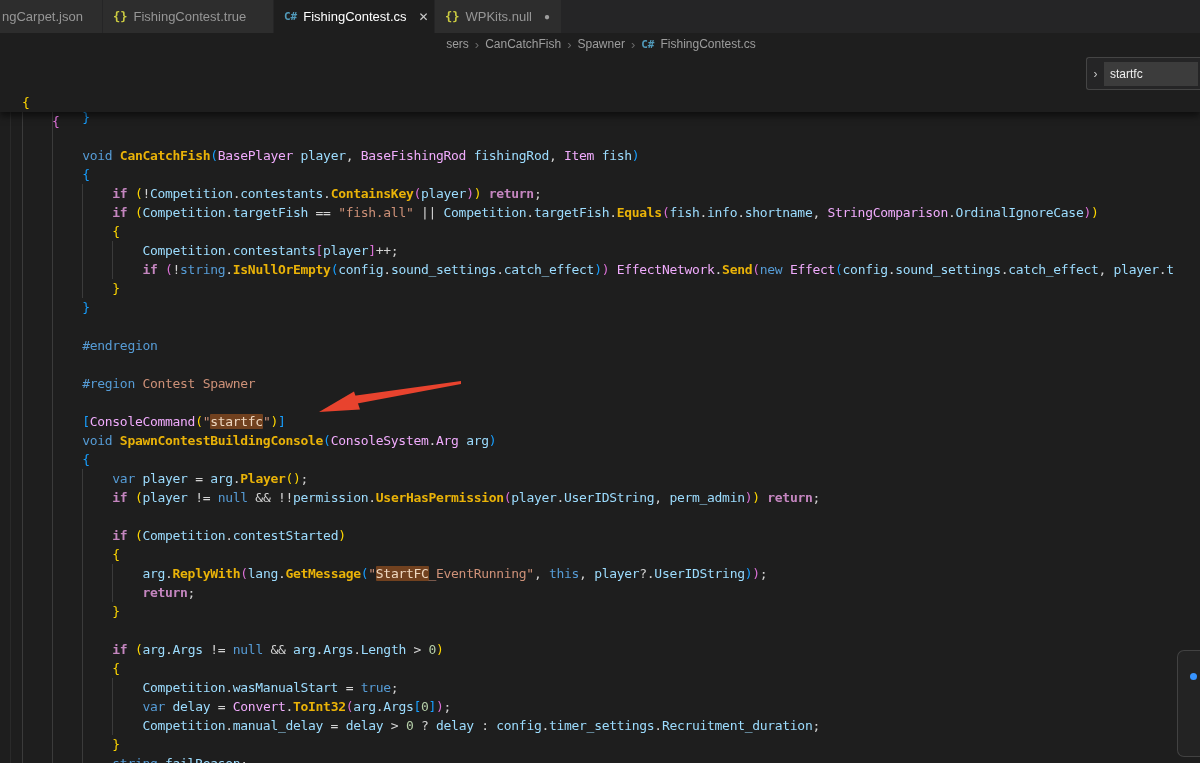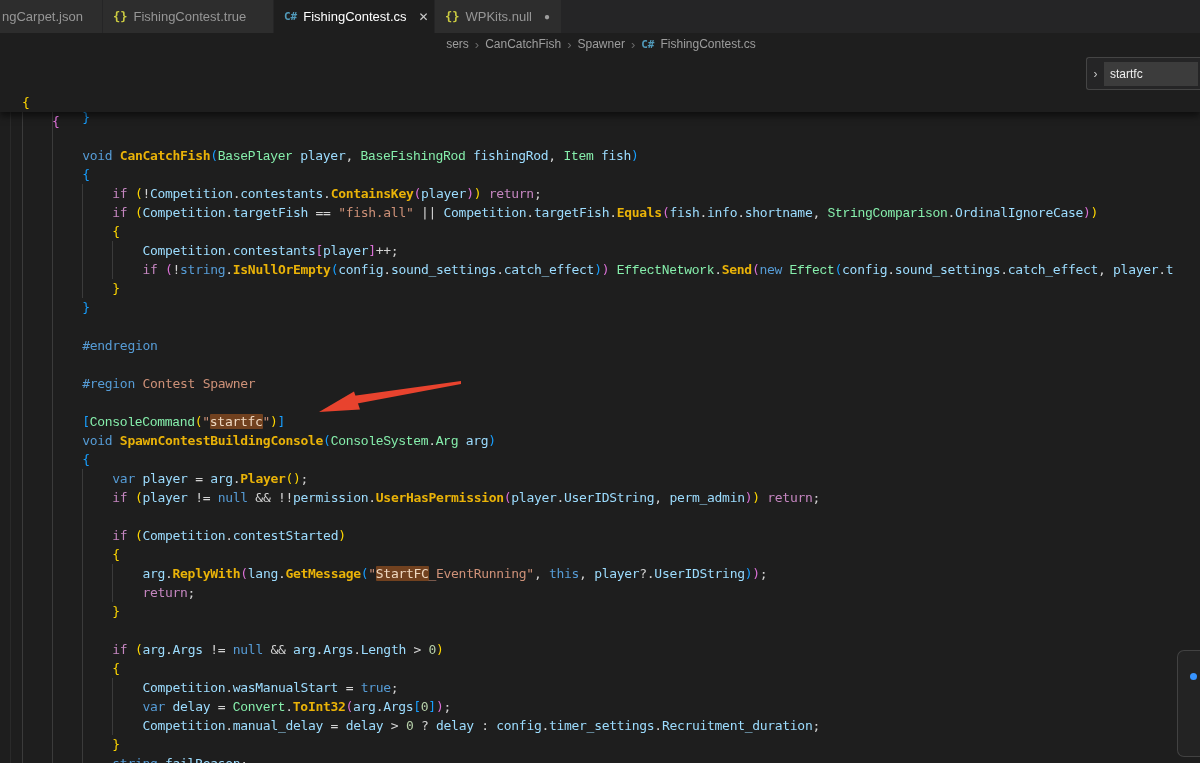--- a/index.html
+++ b/index.html
@@ -30,22 +30,22 @@
   .editor { position:absolute; top:55px; left:0; right:0; bottom:0; background:#1e1e1e; overflow:hidden; }
   .mono { font-family:"DejaVu Sans Mono",monospace; font-size:13px; letter-spacing:-0.3px;
           line-height:19px; white-space:pre; }
   .code { position:absolute; left:22px; top:53px; right:0; }
   .line { height:19px; }
   .guide { position:absolute; width:1px; background:#3b3b3b; }
   .guide.faint { background:#2a2a2a; }
   
   .tk-w  { color:#d4d4d4; }
   .tk-k  { color:#569cd6; }
-  .tk-c  { color:#c586c0; }
-  .tk-t  { color:#86efac;font-family:Liberation Mono, monospace; }
+  .tk-c  { color:#c586c0;font-weight:bold; }
+  .tk-t  { color:#f0abfc; }
   .tk-m  { color:#eab308;font-weight:bold; }
   .tk-v  { color:#9cdcfe; }
   .tk-s  { color:#ce9178; }
   .tk-n  { color:#b5cea8; }
   .tk-b1 { color:#ffd700; }
   .tk-b2 { color:#da70d6; }
   .tk-b3 { color:#179fff; }
   .tk-hl { color:#efd8c0; background:#71411f; border-radius:1px; }
   
   .sticky { position:absolute; top:0; left:0; right:0; height:57px; background:#1e1e1e;

